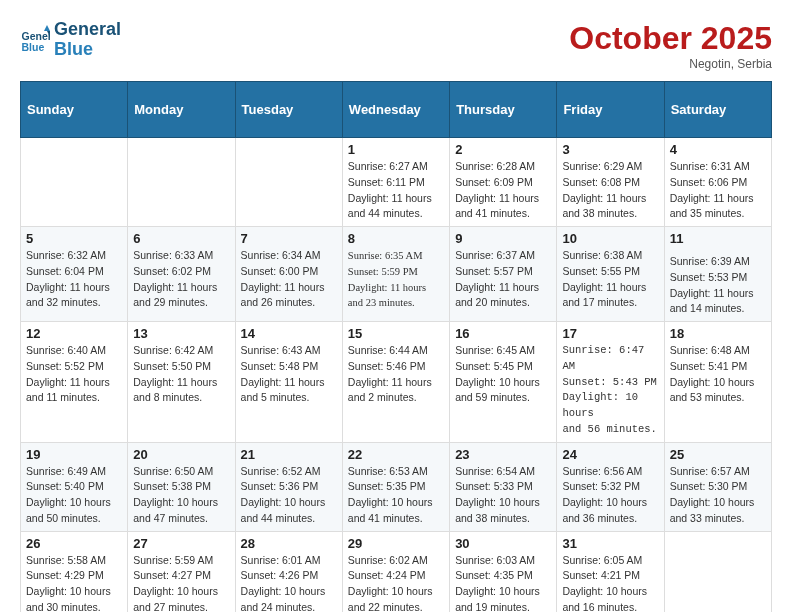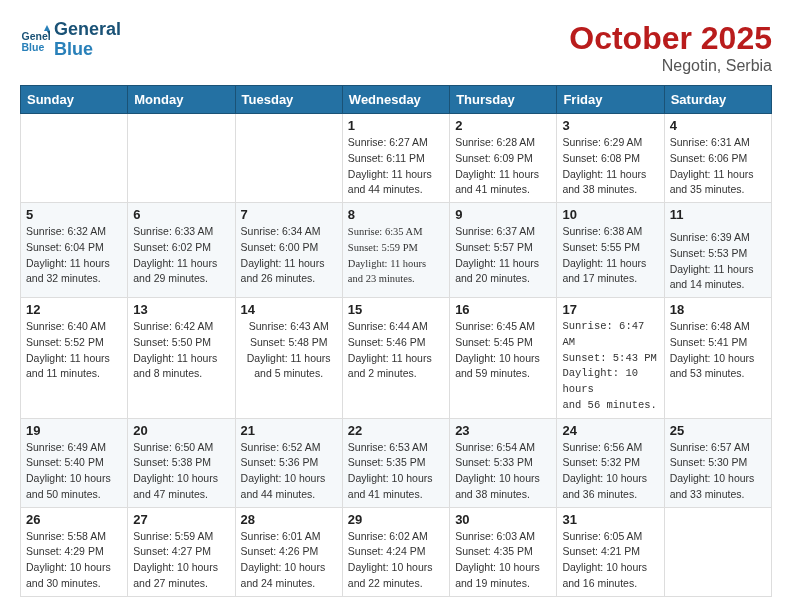--- a/index.html
+++ b/index.html
@@ -27,33 +27,33 @@
     }
     .title-area {
       text-align: right;
     }
     .month-title {
       font-size: 32px;
       font-weight: bold;
       color: #b91c1c;
     }
     .location-title {
-      font-size: 16px;
+      font-size: 12px;
       color: #555;
     }
     .calendar-table {
       width: 100%;
       border-collapse: collapse;
       border: 1px solid #ccc;
     }
     .calendar-table th {
       background-color: #2471a3;
       color: #fff;
       text-align: left;
-      padding: 6px 6px;
+      padding: 20px 6px;
       font-size: 13px;
       border: 1px solid #1a5276;
     }
     .calendar-table td {
       vertical-align: top;
       border: 1px solid #ddd;
       padding: 4px 5px;
       font-size: 10.5px;
       color: #222;
       width: calc(100% / 7);
@@ -207,21 +207,21 @@
         </td>
         <td>
           <span class="day-number">13</span>
           <div class="day-info" style="white-space: pre-line;">Sunrise: 6:42 AM
 Sunset: 5:50 PM
 Daylight: 11 hours
 and 8 minutes.</div>
         </td>
         <td>
           <span class="day-number">14</span>
-          <div class="day-info" style="white-space: pre-line; text-align: center;">Sunrise: 6:43 AM
+          <div class="day-info" style="white-space: pre-line;">Sunrise: 6:43 AM
 Sunset: 5:48 PM
 Daylight: 11 hours
 and 5 minutes.</div>
         </td>
         <td>
           <span class="day-number">15</span>
           <div class="day-info" style="white-space: pre-line;">Sunrise: 6:44 AM
 Sunset: 5:46 PM
 Daylight: 11 hours
 and 2 minutes.</div>

